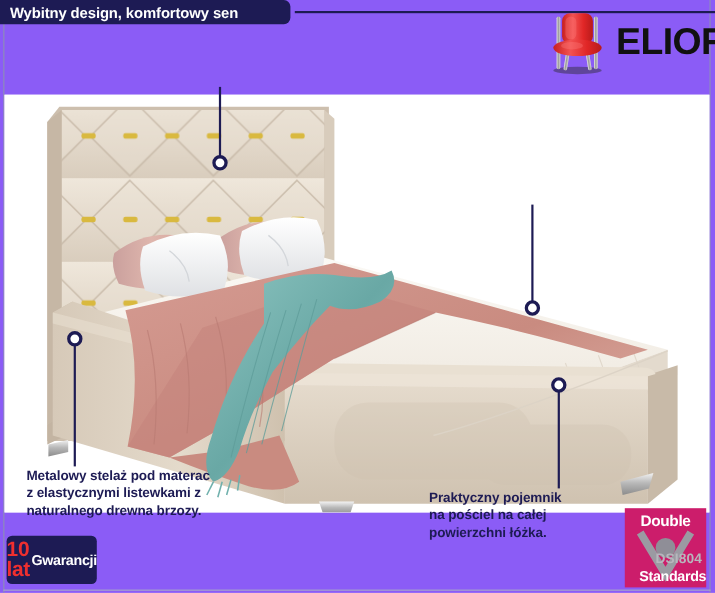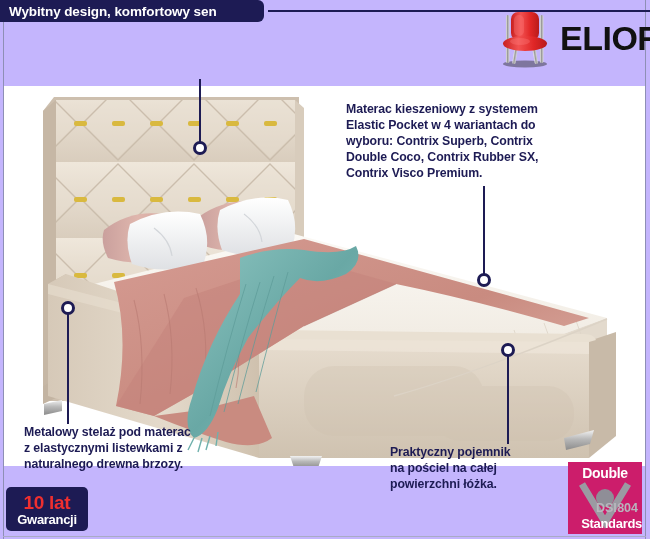--- a/index.html
+++ b/index.html
@@ -5,21 +5,21 @@
 <style>
   * { margin:0; padding:0; box-sizing:border-box; }
   html,body{
     width:650px; height:539px; overflow:hidden;
     background:#ffffff;
     font-family:"Liberation Sans", sans-serif;
   }
   #stage{
     position:relative;
     width:650px; height:539px;
-    background:#c4b5fd;
+    background:#8b5cf6;
     overflow:hidden;
   }
   
   .frame-left, .frame-right{
     position:absolute; top:0; bottom:0; width:1px;
     background:#8e8fb5;
   }
   .frame-left{ left:3px; }
   .frame-right{ left:645px; }
   .frame-bottom{
@@ -95,21 +95,21 @@
     z-index:2; overflow:hidden; background:#ffffff;
   }
   .photo svg{ display:block; width:100%; height:100%; }
 
   
   .badge-warranty{
     position:absolute; left:6px; top:487px;
     width:82px; height:44px;
     background:#1d1b54;
     border-radius:5px;
-    display:flex; flex-direction:column;
+    display:flex; flex-direction:row;
     align-items:center; justify-content:center;
     line-height:1; z-index:9;
   }
   .badge-warranty .big{
     color:#ef2f2f; font-size:19px; font-weight:bold; letter-spacing:-0.3px;
   }
   .badge-warranty .small{
     color:#ffffff; font-size:13px; font-weight:bold; margin-top:1px;
     letter-spacing:-0.3px;
   }
@@ -323,25 +323,20 @@
         <ellipse cx="31" cy="37.5" rx="22" ry="7.5" fill="url(#chairRed)"></ellipse>
         <ellipse cx="26" cy="35.5" rx="10" ry="3.4" fill="#ff8080" opacity="0.33"></ellipse>
       </svg>
     </span>
     <span class="logo-word">ELIOR</span>
   </div>
 
   <div class="leader" style="left:199px; top:79px; height:63px;"></div>
   <div class="marker" style="left:193px; top:141px;"></div>
 
-  <div class="callout" id="callout-mattress">Materac kieszeniowy z systemem
-Elastic Pocket w 4 wariantach do
-wyboru: Contrix Superb, Contrix
-Double Coco, Contrix Rubber SX,
-Contrix Visco Premium.</div>
   <div class="leader" style="left:483px; top:186px; height:88px;"></div>
   <div class="marker" style="left:477px; top:273px;"></div>
 
   <div class="callout" id="callout-frame">Metalowy stelaż pod materac
 z elastycznymi listewkami z
 naturalnego drewna brzozy.</div>
   <div class="leader" style="left:67px; top:314px; height:110px;"></div>
   <div class="marker" style="left:61px; top:301px;"></div>
 
   <div class="callout" id="callout-storage">Praktyczny pojemnik

